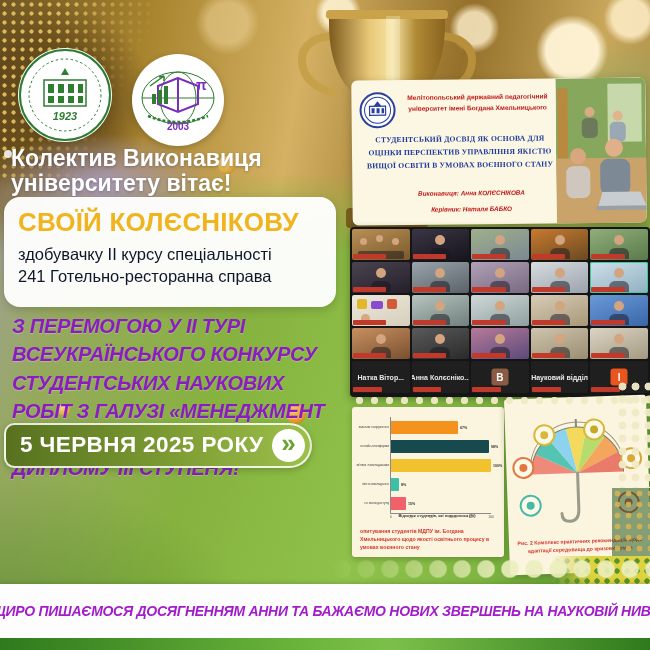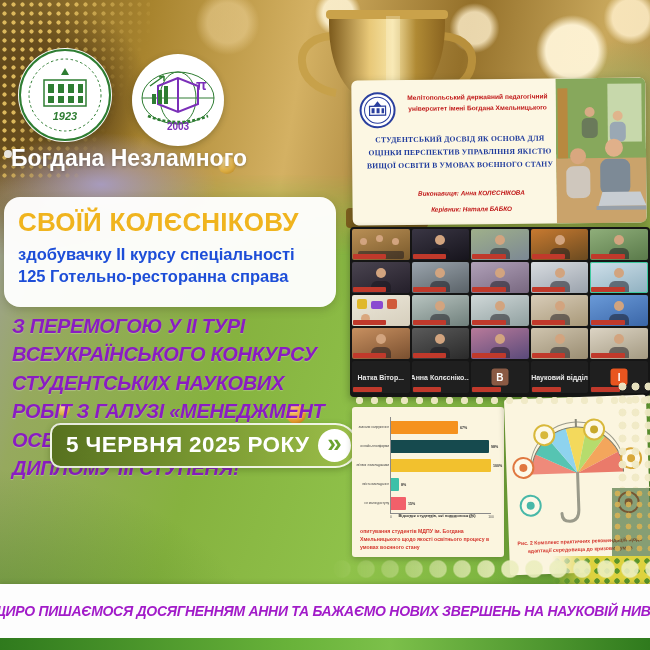--- a/index.html
+++ b/index.html
@@ -53,28 +53,28 @@
             mask:linear-gradient(90deg,transparent,#000 55%);}
   .ball{border-radius:50%;}
 
   
   .greeting{left:11px;top:146px;width:340px;color:#fff;font-weight:800;font-size:23px;
     line-height:1.07;text-shadow:0 1px 3px rgba(40,40,60,.35);}
   .name-card{left:4px;top:197px;width:332px;height:110px;background:rgba(255,255,255,.96);
     border-radius:16px;box-shadow:0 3px 8px rgba(60,60,30,.25);}
   .name-main{left:14px;top:10px;width:306px;color:#f0b41e;font-weight:800;font-size:26px;
     letter-spacing:.2px;white-space:nowrap;}
-  .name-sub{left:14px;width:310px;color:#1d4ed8;font-weight:700;font-size:16.5px;white-space:nowrap;}
+  .name-sub{left:14px;width:310px;color:#0f172a;font-weight:400;font-size:16.5px;white-space:nowrap;}
   .cond{font-style:italic;letter-spacing:-.3px;}
   .achv{left:12px;top:312px;width:332px;color:#8a1cc2;font-weight:800;font-size:20px;
     line-height:1.42;text-transform:uppercase;text-shadow:0 1px 1px rgba(255,255,255,.25);}
   .date-pill{left:4px;top:423px;width:308px;height:45px;border-radius:12px 26px 26px 12px;
     background:linear-gradient(90deg,#57711f,#7d9c33 55%,#9dc04b);
     border:2px solid rgba(255,255,255,.85);box-sizing:border-box;
-    box-shadow:0 2px 6px rgba(40,60,10,.3);margin-left:46px;}
+    box-shadow:0 2px 6px rgba(40,60,10,.3);}
   .date-text{left:14px;top:7px;color:#fff;font-weight:800;font-size:22.5px;letter-spacing:.4px;white-space:nowrap;}
   .chev-circle{right:5px;top:4px;width:33px;height:33px;border-radius:50%;background:#fff;
     color:#6aa32f;font-weight:800;font-size:26px;line-height:29px;text-align:center;}
   .details{left:12px;top:477px;width:334px;color:#fff;font-weight:800;font-size:14.4px;
     line-height:1.43;text-transform:uppercase;text-shadow:0 1px 2px rgba(30,60,10,.4);}
 
   
   .logo{border-radius:50%;background:#fff;box-shadow:0 2px 6px rgba(50,50,20,.3);}
   .logo svg{display:block;}
 
@@ -209,27 +209,28 @@
         <rect x="26" y="36" width="4" height="14" fill="#2e7d32"></rect>
       <rect x="32" y="32" width="4" height="18" fill="#2e7d32"></rect>
       <path d="M18,32 l14,-10 m0,0 l-5,1 m5,-1 l0,5" stroke="#2e7d32" stroke-width="1.5" fill="none"></path>
       <text x="64" y="36" font-size="14" font-weight="bold" fill="#7b2fb8">π</text>
       <path d="M16,62 q30,12 60,0" fill="none" stroke="#2e7d32" stroke-width="2.5" stroke-dasharray="3 2"></path>
       <text x="46" y="76" text-anchor="middle" font-size="10" font-weight="bold" fill="#7b2fb8">2003</text>
     </svg>
   </div>
 
   <div class="abs greeting">
-    <div>Богдана Незламного</div>
+    <div>Колектив Виконавиця</div>
+    <div>університету вітає!</div>
   </div>
 
   <div class="abs name-card">
     <div class="abs name-main">СВОЇЙ КОЛЄСНІКОВУ</div>
     <div class="abs name-sub" style="top:48px;">здобувачку ІІ курсу спеціальності</div>
-    <div class="abs name-sub" style="top:70px;">125 Готельно-ресторанна справа</div>
+    <div class="abs name-sub" style="top:70px;">241 Готельно-ресторанна справа</div>
   </div>
 
   <div class="abs achv cond">З ПЕРЕМОГОЮ У ІІ ТУРІ ВСЕУКРАЇНСЬКОГО КОНКУРСУ СТУДЕНТСЬКИХ НАУКОВИХ РОБІТ З ГАЛУЗІ «МЕНЕДЖМЕНТ ОСВІТИ» ТА ЗДОБУТТЯМ ДИПЛОМУ ІІІ СТУПЕНЯ!</div>
 
   <div class="abs date-pill">
     <div class="abs date-text">5 ЧЕРВНЯ 2025 РОКУ</div>
     <div class="abs chev-circle">»</div>
   </div>
 
 

